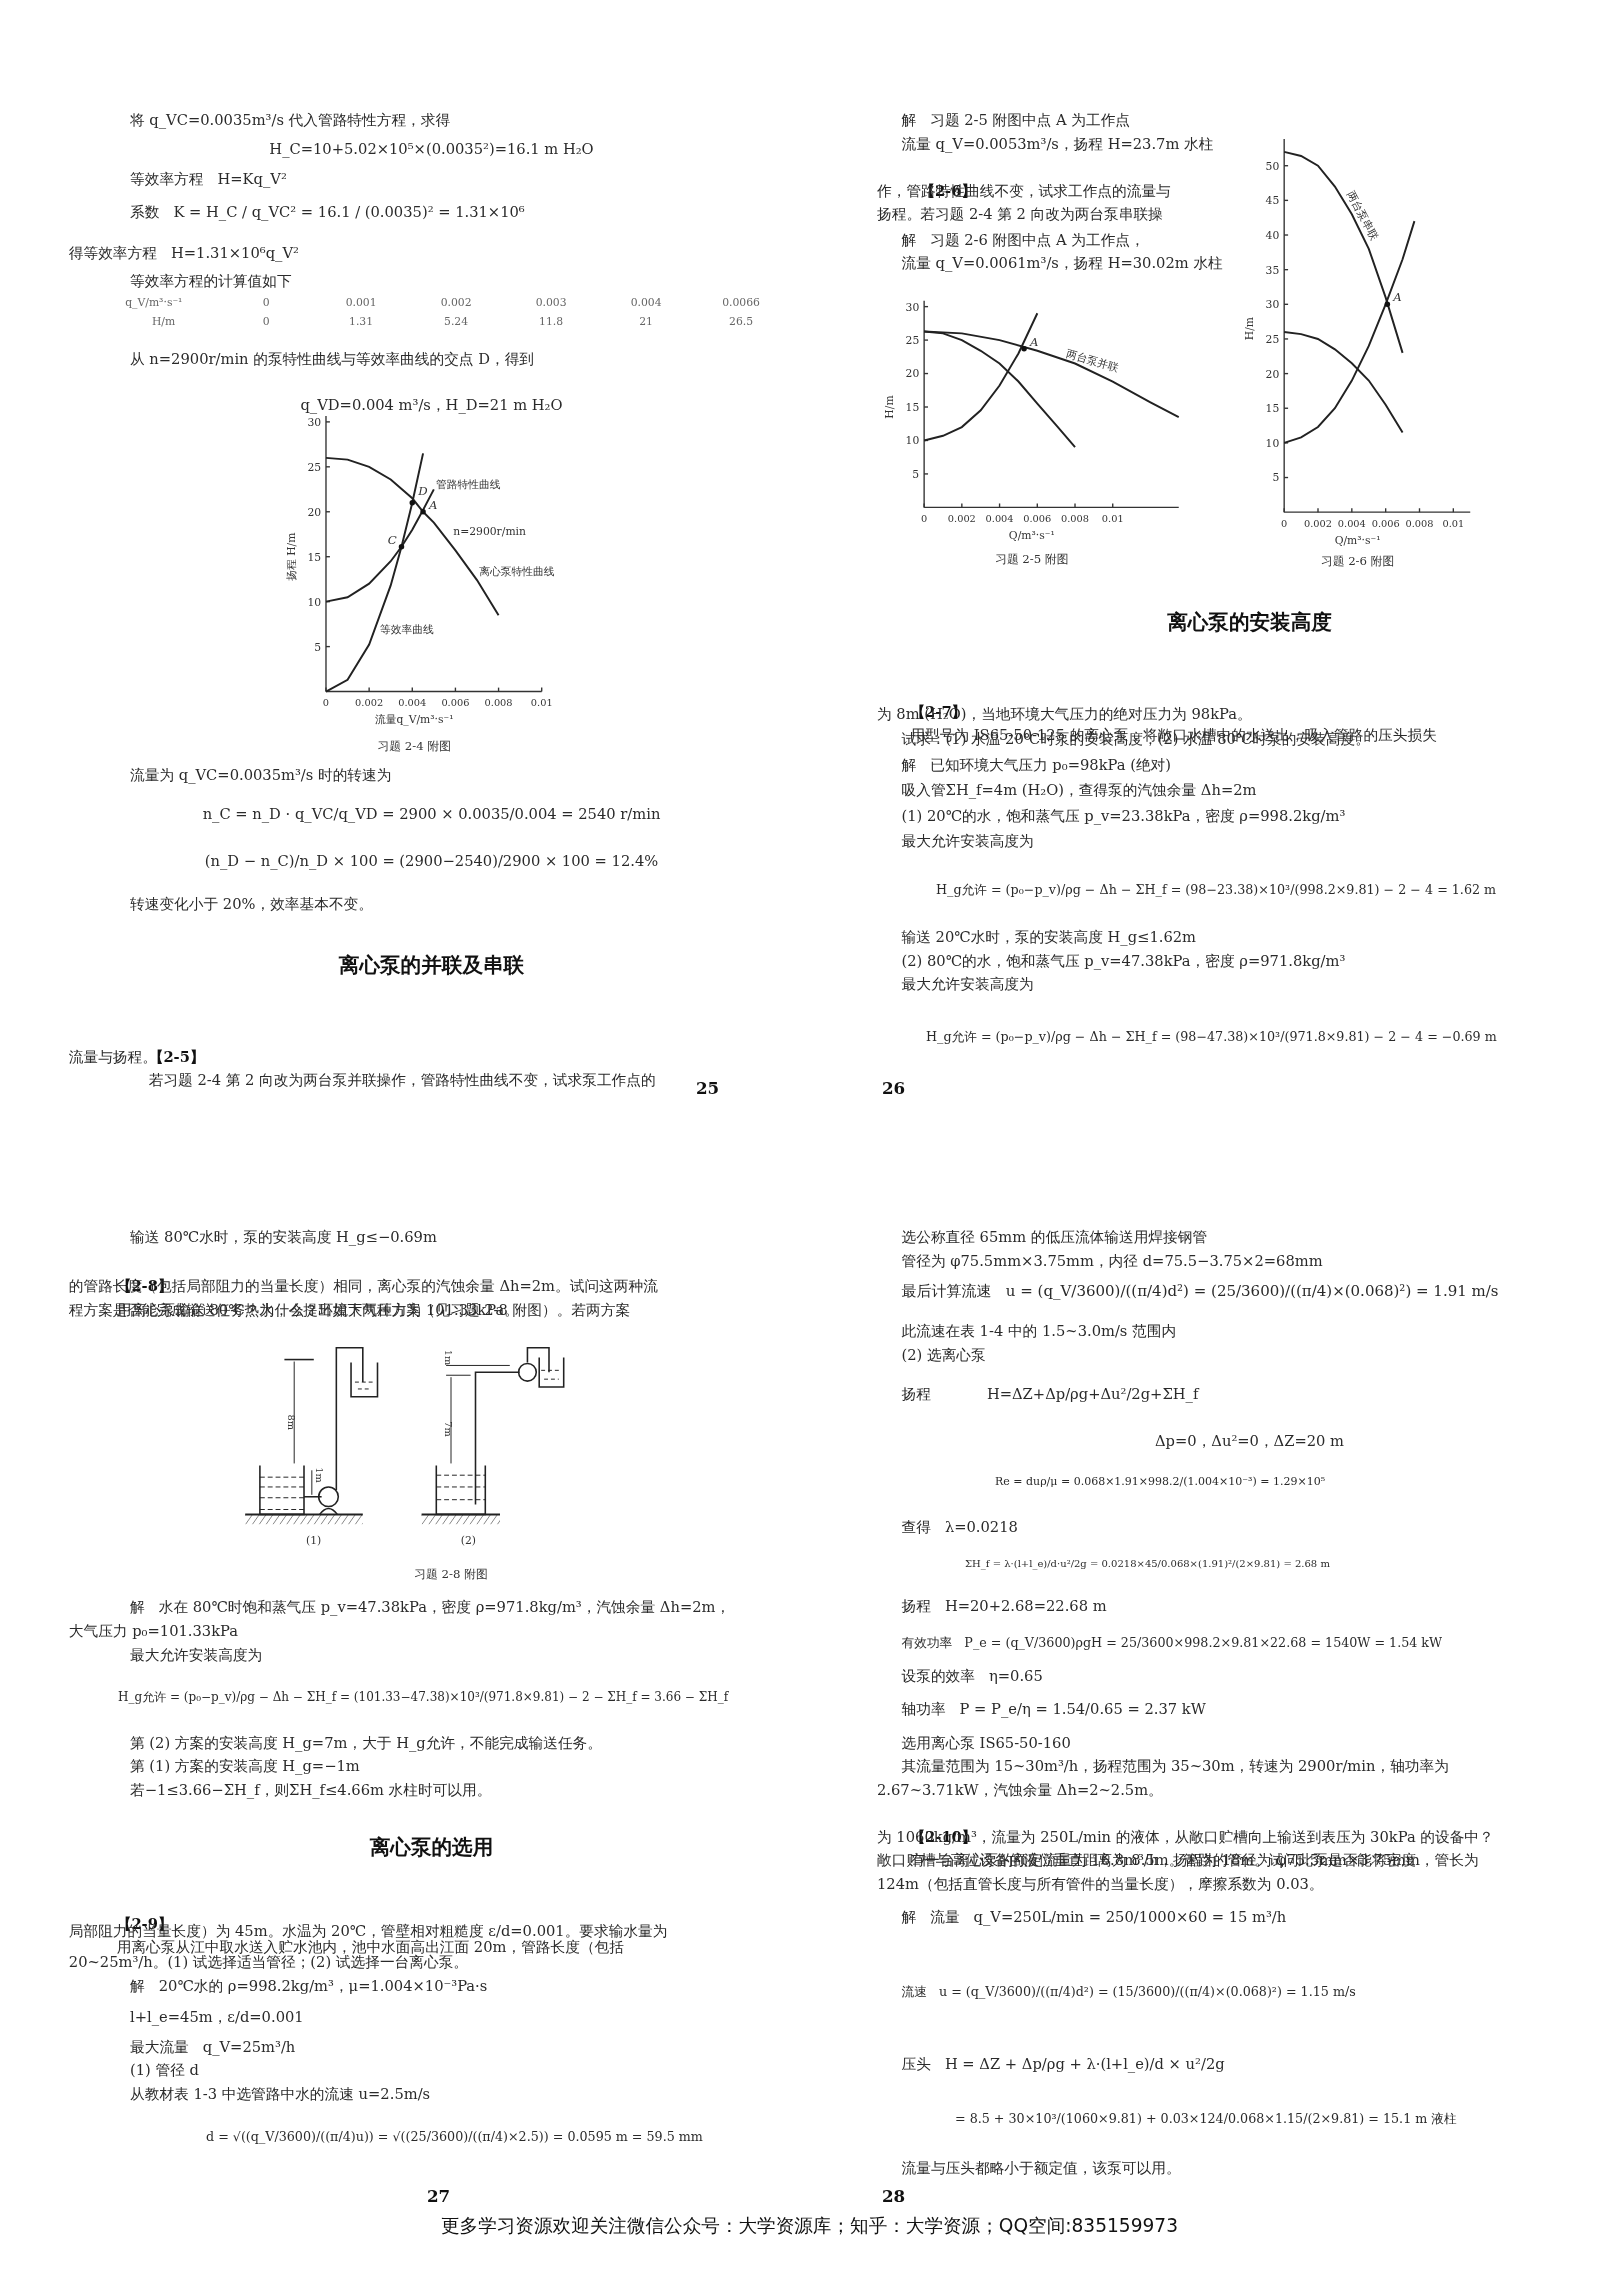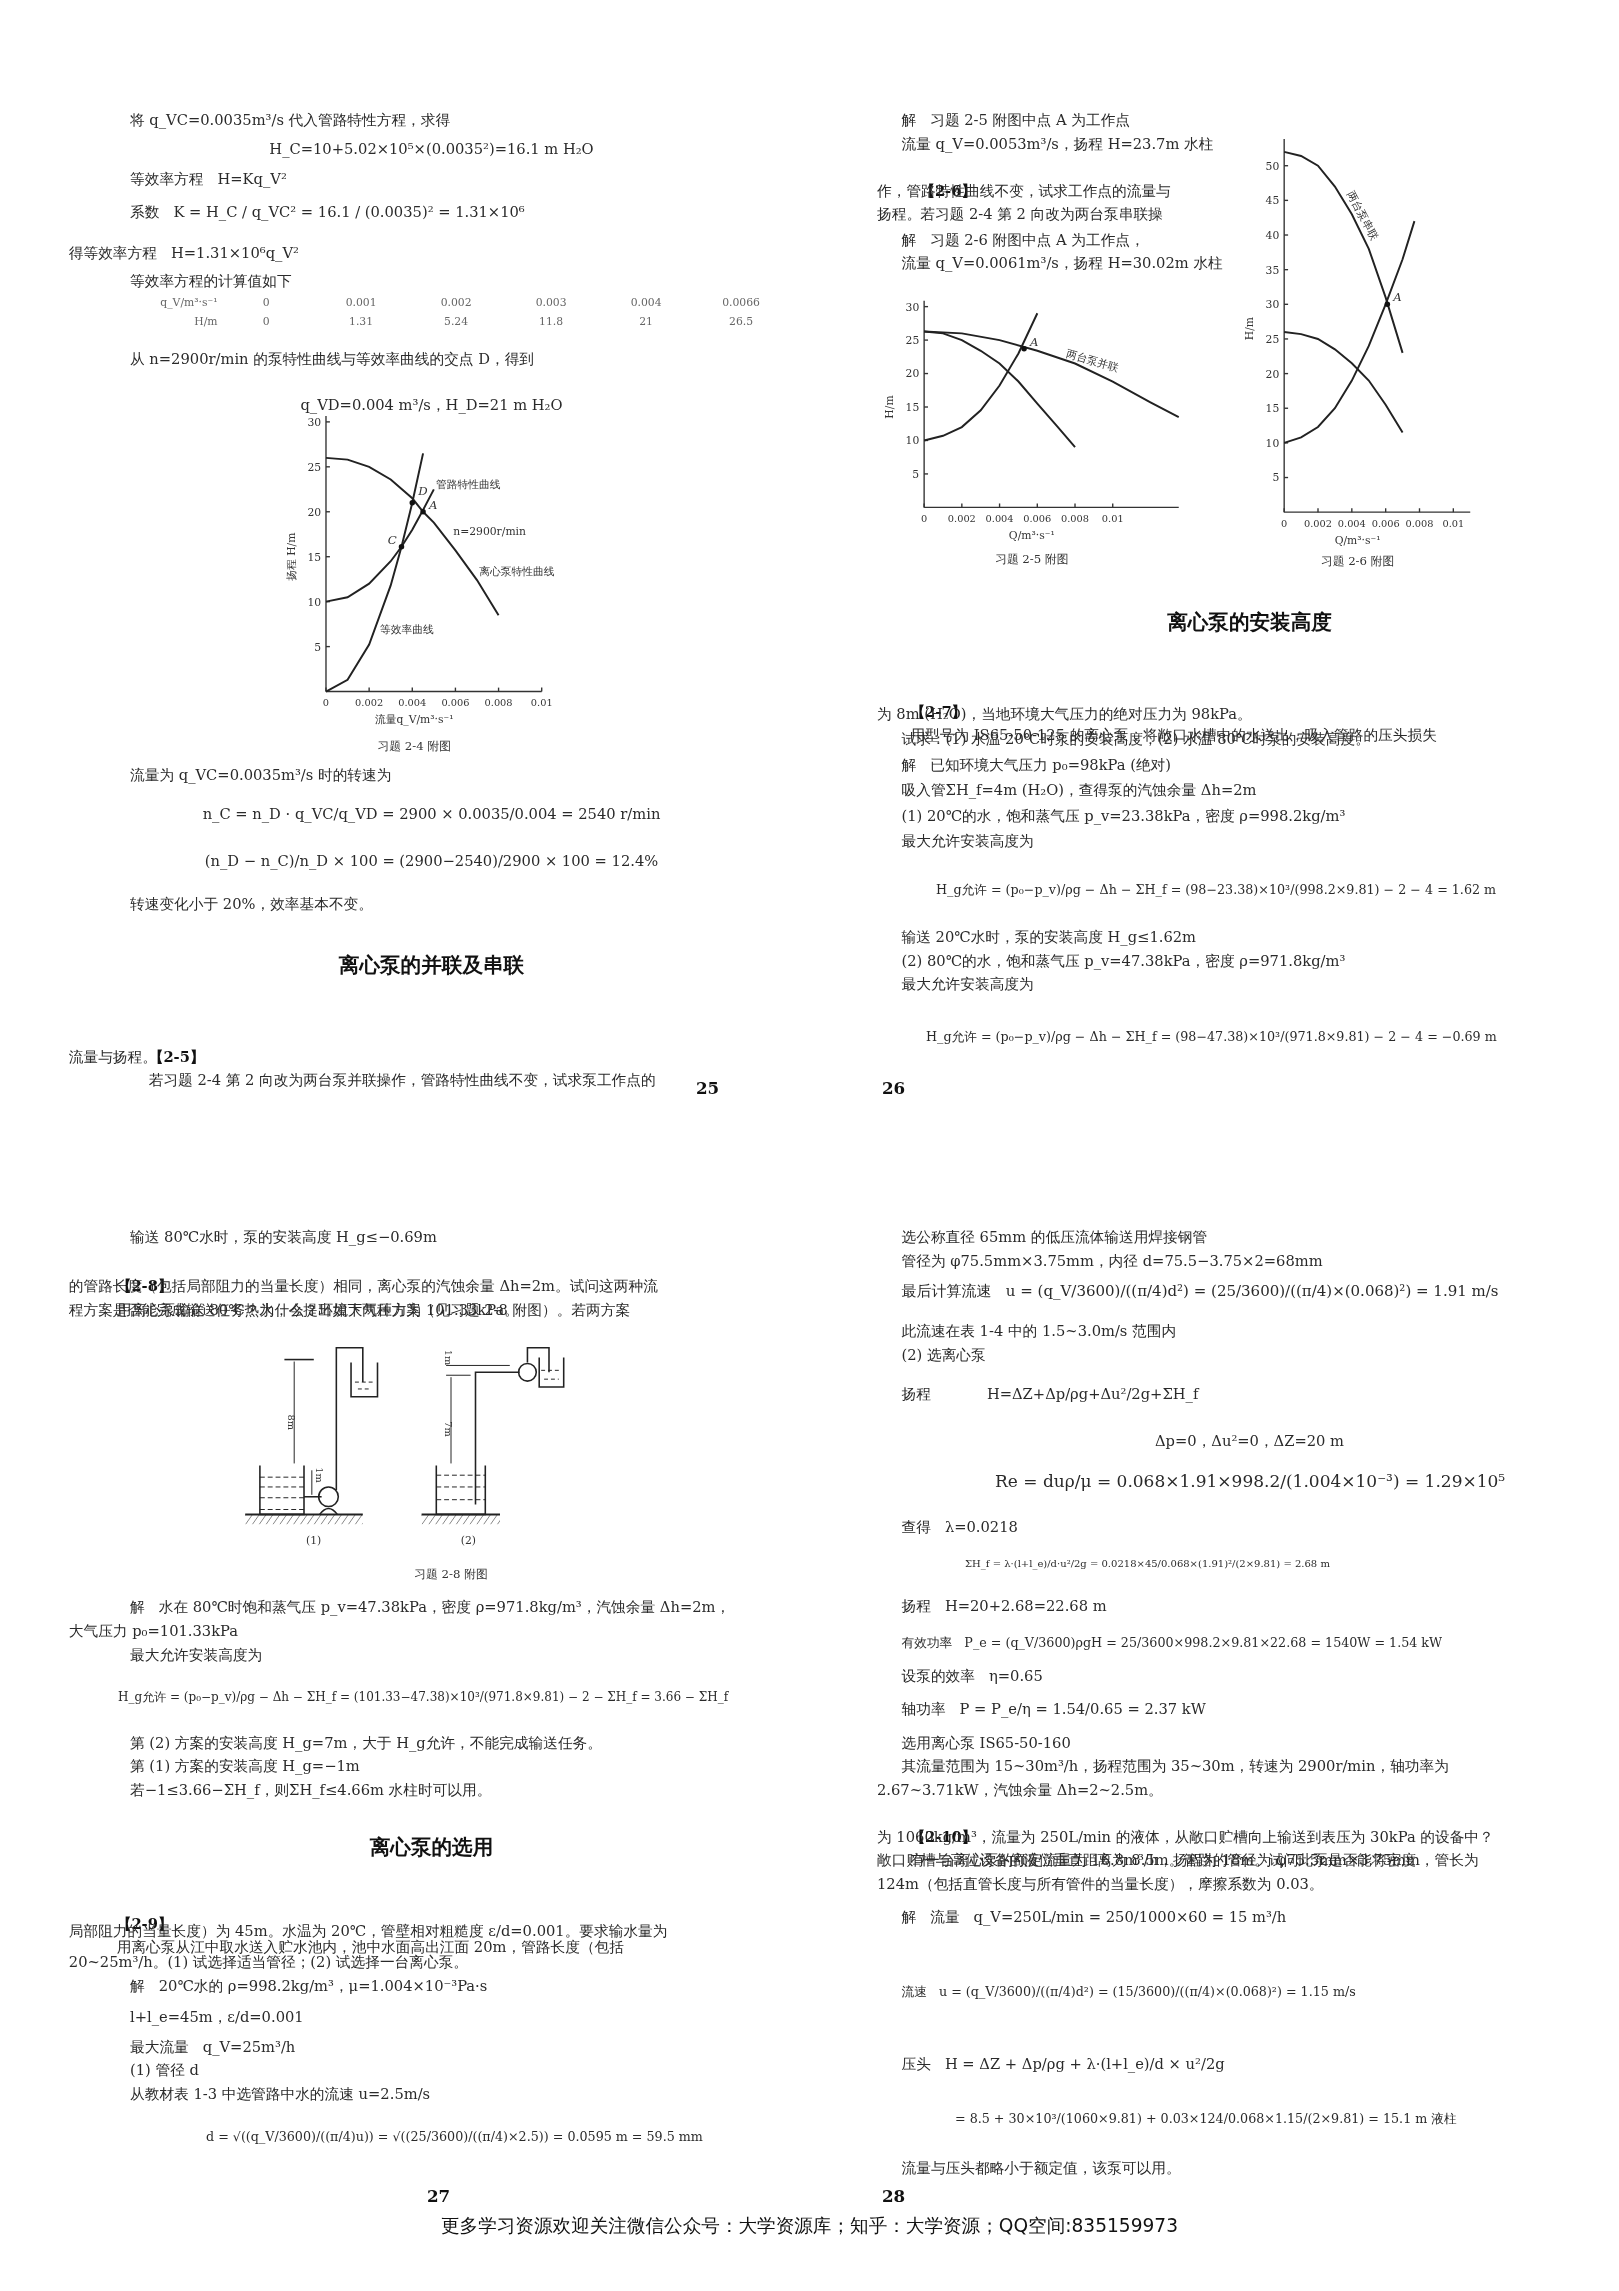--- a/index.html
+++ b/index.html
@@ -11,21 +11,21 @@
   #p27{left:59px;top:1225px;}
   #p28{left:877px;top:1225px;}
   .ln{font-size:14.7px;line-height:23.5px;white-space:pre;position:absolute;left:0;}
   .ind{padding-left:71px;}
   .ctr{left:0;width:745px;text-align:center;}
   .h2{font-family:"DejaVu Sans","Liberation Sans",sans-serif;font-weight:bold;font-size:20.6px;line-height:29px;color:#111;}
   .bold{font-weight:bold;color:#111;margin-top:28px;}
   .pno{position:absolute;font-weight:bold;font-size:16.7px;color:#111;}
   .tbl{position:absolute;font-size:10.8px;color:#666;}
   .tbl td{padding:2px 0;width:93px;text-align:center;}
-  .tbl td:first-child{width:108px;text-align:right;}
+  .tbl td:first-child{width:108px;text-align:center;}
   svg text{font-family:"DejaVu Serif","Liberation Serif",serif;fill:#333;}
   .axis{stroke:#333;stroke-width:1.4;fill:none;}
   .curve{stroke:#222;stroke-width:2;fill:none;}
   .thin{stroke:#222;stroke-width:1.6;fill:none;}
   #footer{position:absolute;top:2213px;left:0;width:1619px;text-align:center;font-size:18.6px;color:#111;
           font-family:"DejaVu Sans","Liberation Sans",sans-serif;}
 </style>
 </head>
 <body>
 
@@ -319,21 +319,21 @@
 </div>
 
 <div class="page" id="p28">
   <div class="ln" style="top:0;left:24.5px">选公称直径 65mm 的低压流体输送用焊接钢管</div>
   <div class="ln" style="top:23.5px;left:24.5px">管径为 φ75.5mm×3.75mm，内径 d=75.5−3.75×2=68mm</div>
   <div class="ln" style="top:55px;left:24.5px;font-size:15px">最后计算流速   u = (q_V/3600)/((π/4)d²) = (25/3600)/((π/4)×(0.068)²) = 1.91 m/s</div>
   <div class="ln" style="top:94px;left:24.5px">此流速在表 1-4 中的 1.5~3.0m/s 范围内</div>
   <div class="ln" style="top:118px;left:24.5px">(2) 选离心泵</div>
   <div class="ln" style="top:157px;left:24.5px">扬程            H=ΔZ+Δp/ρg+Δu²/2g+ΣH_f</div>
   <div class="ln ctr" style="top:204px">Δp=0，Δu²=0，ΔZ=20 m</div>
-  <div class="ln" style="top:245px;left:118px;font-size:17px">Re = duρ/μ = 0.068×1.91×998.2/(1.004×10⁻³) = 1.29×10⁵</div>
+  <div class="ln" style="top:245px;left:118px;font-size:11px">Re = duρ/μ = 0.068×1.91×998.2/(1.004×10⁻³) = 1.29×10⁵</div>
   <div class="ln" style="top:290px;left:24.5px">查得   λ=0.0218</div>
   <div class="ln" style="top:327px;left:88px;font-size:10px">ΣH_f = λ·(l+l_e)/d·u²/2g = 0.0218×45/0.068×(1.91)²/(2×9.81) = 2.68 m</div>
   <div class="ln" style="top:369px;left:24.5px">扬程   H=20+2.68=22.68 m</div>
   <div class="ln" style="top:406px;left:24.5px;font-size:12.7px">有效功率   P_e = (q_V/3600)ρgH = 25/3600×998.2×9.81×22.68 = 1540W = 1.54 kW</div>
   <div class="ln" style="top:439px;left:24.5px">设泵的效率   η=0.65</div>
   <div class="ln" style="top:472px;left:24.5px">轴功率   P = P_e/η = 1.54/0.65 = 2.37 kW</div>
   <div class="ln" style="top:506px;left:24.5px">选用离心泵 IS65-50-160</div>
   <div class="ln" style="top:529px;left:24.5px">其流量范围为 15~30m³/h，扬程范围为 35~30m，转速为 2900r/min，轴功率为</div>
   <div class="ln" style="top:553px;left:0">2.67~3.71kW，汽蚀余量 Δh=2~2.5m。</div>
   <div class="ln" style="top:576px;left:14.7px">

